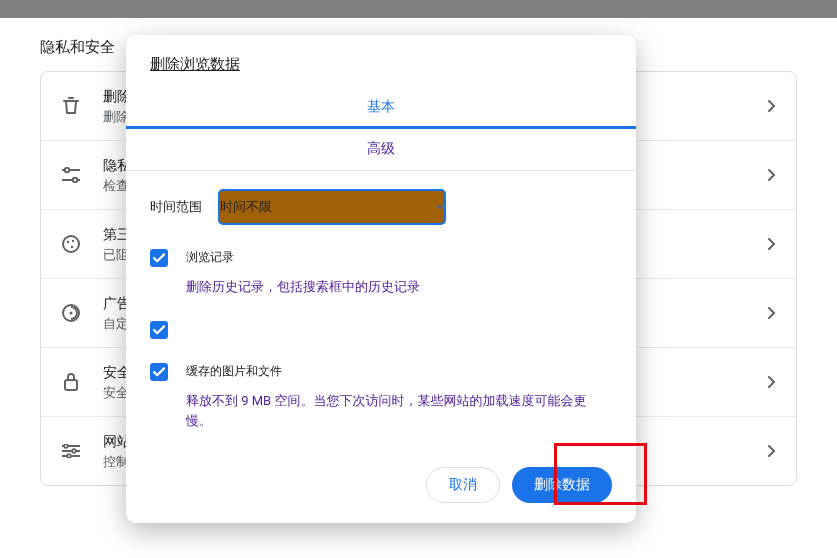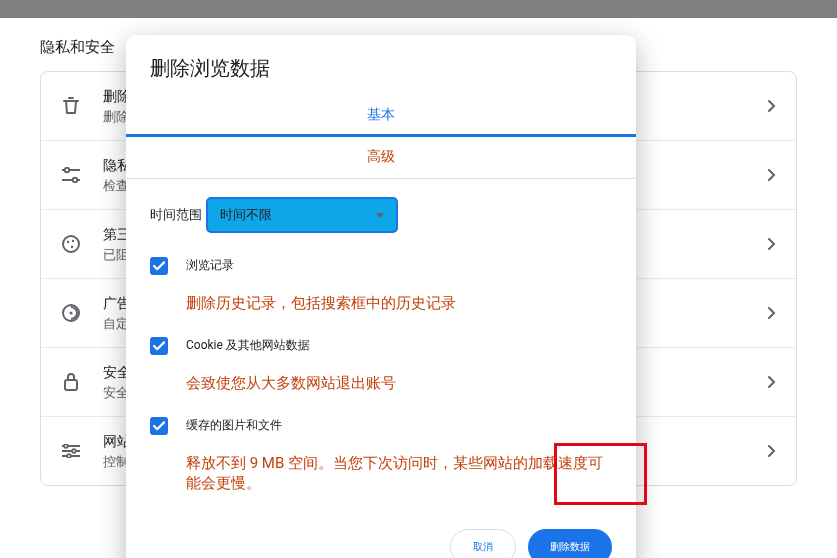--- a/index.html
+++ b/index.html
@@ -73,35 +73,36 @@
       top: 35px;
       left: 126px;
       width: 510px;
       background: #fff;
       border-radius: 10px;
       box-shadow: 0 8px 28px rgba(0,0,0,0.28);
       overflow: hidden;
       padding-bottom: 20px;
     }
     .modal-title {
-      font-size: 20px;
+      font-size: 15px;
       color: #202124;
       padding: 20px 24px 12px 24px;
+      text-decoration: underline;
     }
     .tabs {
       display: flex;
       border-bottom: 1px solid #e0e0e0;
       flex-direction: column;
     }
     .tab {
       flex: 1;
       text-align: center;
       font-size: 14px;
       padding: 12px 0;
-      color: #c2410c;
+      color: #4c1d95;
       cursor: pointer;
       position: relative;
     }
     .tab.active {
       color: #1a73e8;
     }
     .tab.active::after {
       content: "";
       position: absolute;
       left: 0; right: 0; bottom: -1px;
@@ -112,35 +113,35 @@
       padding: 18px 24px 4px 24px;
     }
     .time-row {
       display: flex;
       align-items: center;
       margin-bottom: 22px;
     }
     .time-label {
       font-size: 13px;
       color: #202124;
-      margin-right: 4px;
+      margin-right: 16px;
     }
     .time-select {
       border: 2px solid #1a73e8;
       border-radius: 5px;
       height: 36px;
-      width: 192px;
+      width: 228px;
       display: flex;
       align-items: center;
       justify-content: space-between;
-      padding: 0 12px;
+      padding: 0 0;
       font-size: 13px;
       color: #202124;
       cursor: pointer;
-      background: #0ea5e9;
+      background: #a16207;
     }
     .time-select .caret {
       width: 0; height: 0;
       border-left: 4px solid transparent;
       border-right: 4px solid transparent;
       border-top: 5px solid #5f6368;
     }
     .check-item {
       display: flex;
       align-items: flex-start;
@@ -158,36 +159,36 @@
       justify-content: center;
       margin-top: 2px;
     }
     .checkbox svg { display: block; }
     .check-text .ct-title {
       font-size: 12px;
       color: #202124;
       line-height: 20px;
     }
     .check-text .ct-sub {
-      font-size: 15px;
-      color: #c2410c;
+      font-size: 13px;
+      color: #4c1d95;
       line-height: 20px;
-      margin-top: 18px;
+      margin-top: 10px;
     }
     .modal-actions {
       display: flex;
       justify-content: flex-end;
       gap: 12px;
       padding: 10px 24px 0 24px;
     }
     .btn {
       height: 36px;
       border-radius: 18px;
       padding: 0 22px;
-      font-size: 10px;
+      font-size: 14px;
       display: inline-flex;
       align-items: center;
       justify-content: center;
       cursor: pointer;
       border: none;
     }
     .btn-outline {
       background: #fff;
       color: #1a73e8;
       border: 1px solid #dadce0;
@@ -359,24 +360,20 @@
         <div class="ct-sub">删除历史记录，包括搜索框中的历史记录</div>
       </div>
     </div>
 
     <div class="check-item">
       <div class="checkbox">
         <svg width="12" height="10" viewBox="0 0 12 10">
             <path d="M1 5l3.2 3.2L11 1.4" stroke="#fff" stroke-width="2.2" fill="none" stroke-linecap="round" stroke-linejoin="round"></path>
           </svg>
       </div>
-      <div class="check-text">
-        <div class="ct-title">Cookie 及其他网站数据</div>
-        <div class="ct-sub">会致使您从大多数网站退出账号</div>
-      </div>
     </div>
 
     <div class="check-item">
       <div class="checkbox">
         <svg width="12" height="10" viewBox="0 0 12 10">
             <path d="M1 5l3.2 3.2L11 1.4" stroke="#fff" stroke-width="2.2" fill="none" stroke-linecap="round" stroke-linejoin="round"></path>
           </svg>
       </div>
       <div class="check-text">
         <div class="ct-title">缓存的图片和文件</div>

